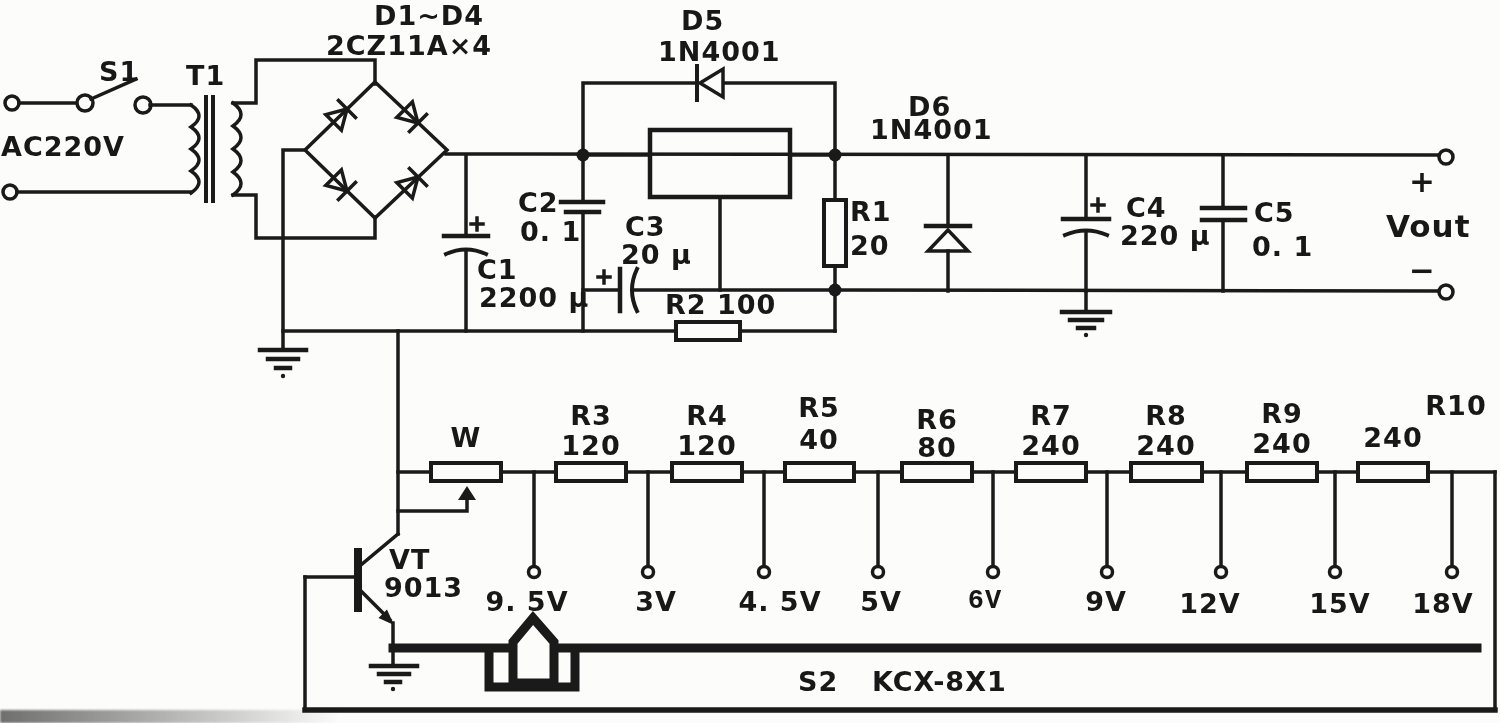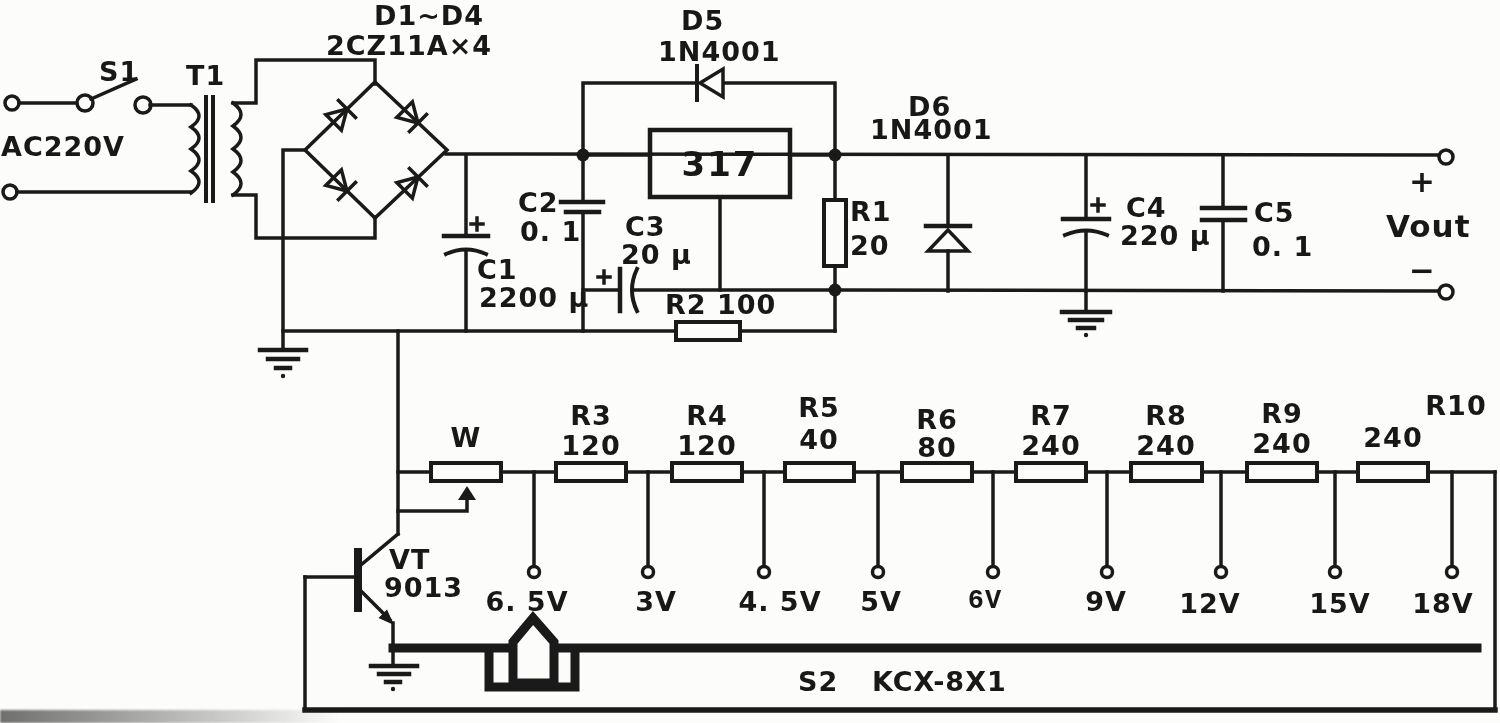--- a/index.html
+++ b/index.html
@@ -269,21 +269,20 @@
   </svg>
 
   <div class="lbl" style="left:1px;top:133px;">AC220V</div>
   <div class="lbl" style="left:99px;top:58px;">S1</div>
   <div class="lbl" style="left:186px;top:62px;">T1</div>
   <div class="lbl" style="left:346px;top:2px;margin-left:28px;">D1~D4</div>
   <div class="lbl" style="left:326px;top:32px;">2CZ11A×4</div>
 
   <div class="lbl" style="left:681px;top:7px;">D5</div>
   <div class="lbl" style="left:658px;top:38px;">1N4001</div>
-  <div id="reg-label">317</div>
   <div class="lbl" style="left:908px;top:93px;">D6</div>
   <div class="lbl" style="left:870px;top:116px;">1N4001</div>
 
   <div class="lbl" style="left:518px;top:189px;">C2</div>
   <div class="lbl" style="left:520px;top:218px;">0. 1</div>
   <div class="lbl" style="left:477px;top:256px;">C1</div>
   <div class="lbl" style="left:479px;top:284px;">2200 μ</div>
   <div class="lbl" style="left:625px;top:213px;">C3</div>
   <div class="lbl" style="left:621px;top:241px;">20 μ</div>
   <div class="lbl" style="left:665px;top:291px;">R2 100</div>
@@ -313,21 +312,21 @@
   <div class="lbl ctr" style="left:877px;top:434px;">80</div>
   <div class="lbl ctr" style="left:991px;top:402px;">R7</div>
   <div class="lbl ctr" style="left:991px;top:432px;">240</div>
   <div class="lbl ctr" style="left:1106px;top:402px;">R8</div>
   <div class="lbl ctr" style="left:1106px;top:432px;">240</div>
   <div class="lbl ctr" style="left:1222px;top:400px;">R9</div>
   <div class="lbl ctr" style="left:1222px;top:430px;">240</div>
   <div class="lbl ctr" style="left:1396px;top:392px;">R10</div>
   <div class="lbl ctr" style="left:1333px;top:424px;">240</div>
 
-  <div class="lbl ctr" style="left:467px;top:588px;">6. 5V</div>
+  <div class="lbl ctr" style="left:467px;top:588px;">9. 5V</div>
   <div class="lbl ctr" style="left:596px;top:588px;">3V</div>
   <div class="lbl ctr" style="left:720px;top:588px;">4. 5V</div>
   <div class="lbl ctr" style="left:821px;top:588px;text-align:center;">5V</div>
   <div class="lbl ctr" style="left:925px;top:588px;font-family:Liberation Mono, monospace;">6V</div>
   <div class="lbl ctr" style="left:1046px;top:588px;">9V</div>
   <div class="lbl ctr" style="left:1150px;top:590px;">12V</div>
   <div class="lbl ctr" style="left:1280px;top:590px;">15V</div>
   <div class="lbl ctr" style="left:1383px;top:590px;">18V</div>
 
   <div class="lbl" style="left:798px;top:668px;">S2</div>

